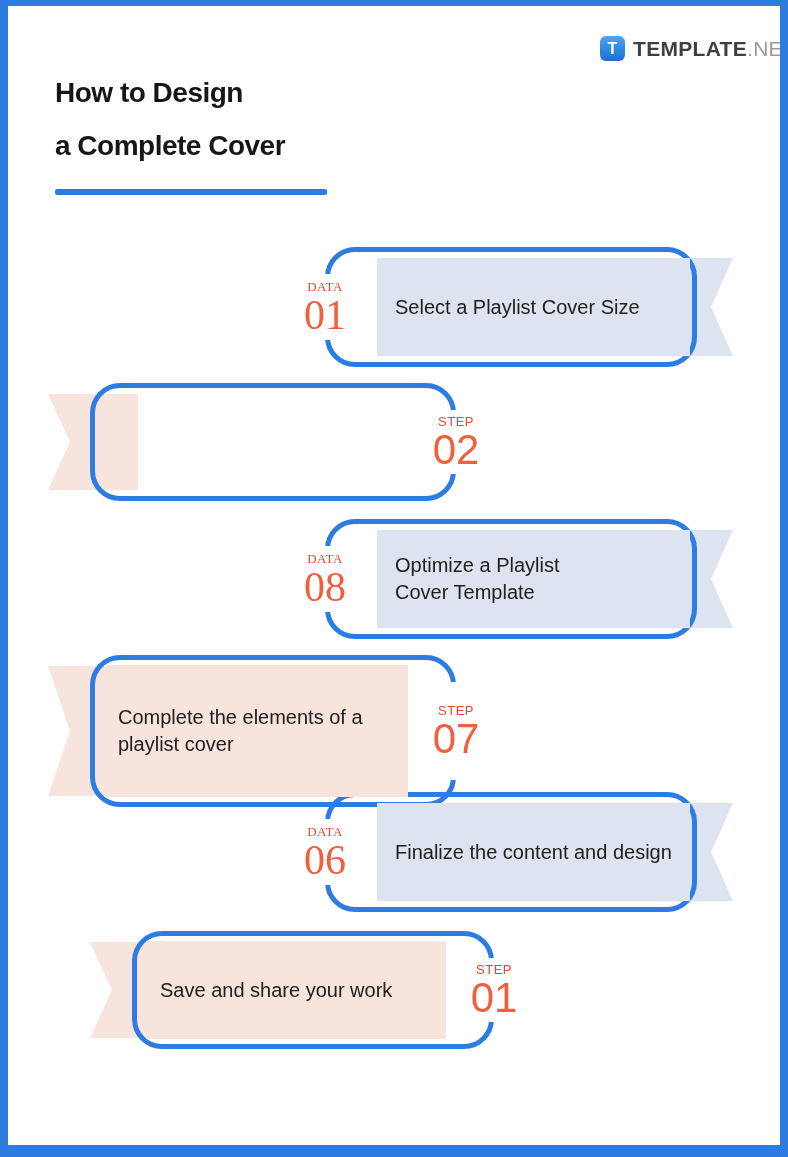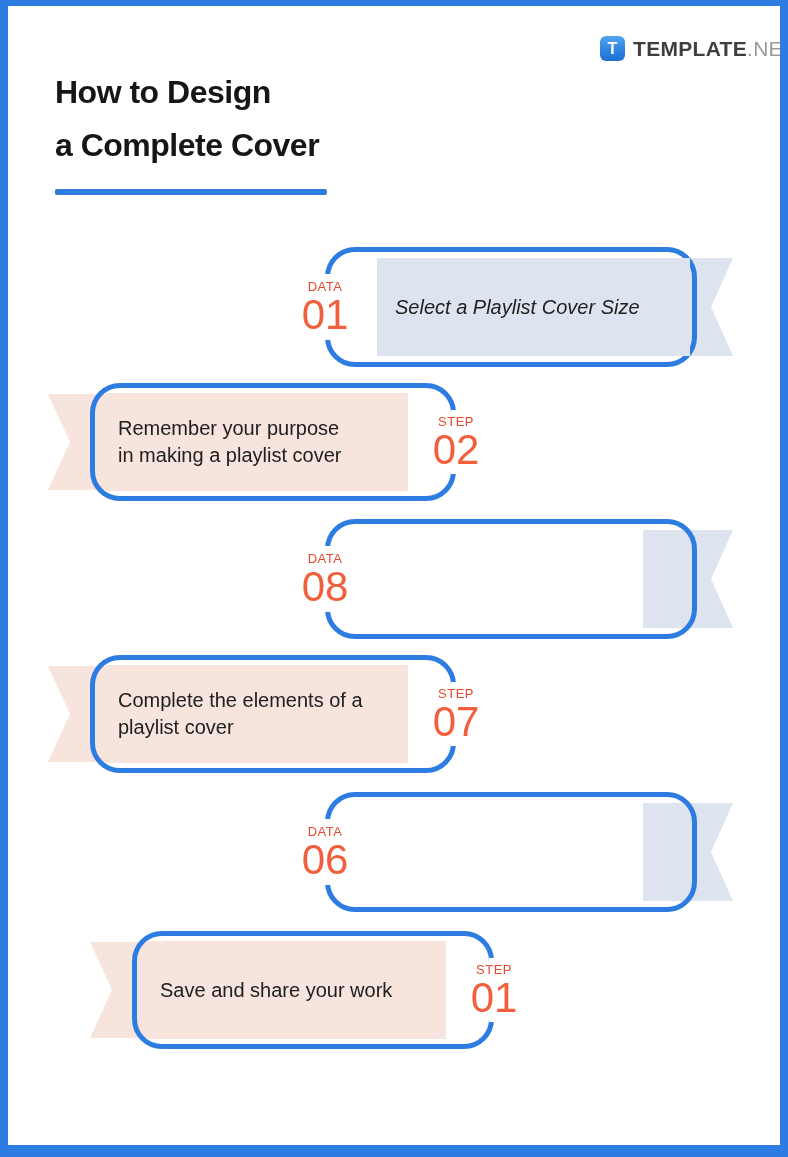--- a/index.html
+++ b/index.html
@@ -20,51 +20,51 @@
     width:25px;height:25px;border-radius:6px;
     background:linear-gradient(180deg,#55a4ef 0%,var(--logo_icon) 55%,#1e6fd2 100%);
     color:#fff;font-weight:bold;font-size:16px;
     display:flex;align-items:center;justify-content:center;
   }
   .logo-text{font-size:21px;letter-spacing:.3px;}
   .logo-text .b{font-weight:bold;color:var(--logo_dark);}
   .logo-text .n{font-weight:normal;color:var(--logo_gray);}
   .title{
     position:absolute;left:47px;top:60px;
-    font-size:32px;line-height:53px;font-weight:bold;
+    font-size:28px;line-height:53px;font-weight:bold;
     color:var(--title_color);letter-spacing:-.5px;
   }
   .underline{position:absolute;left:47px;top:183px;width:272px;height:6px;background:var(--accent_blue);border-radius:2px;}
   
   .step{position:absolute;}
   .s1{left:317px;top:241px;width:372px;height:120px;}
   .s2{left:82px; top:377px;width:366px;height:118px;}
   .s3{left:317px;top:513px;width:372px;height:120px;}
-  .s4{left:82px; top:649px;width:366px;height:118px;}
+  .s4{left:82px; top:649px;width:366px;height:152px;}
   .s5{left:317px;top:786px;width:372px;height:120px;}
   .s6{left:124px;top:925px;width:362px;height:118px;}
 
   .ribbon{position:absolute;z-index:1;top:11px;bottom:11px;width:90px;}
   .right .ribbon{right:-36px;clip-path:polygon(0 0,100% 0,calc(100% - 22px) 50%,100% 100%,0 100%);}
   .left  .ribbon{left:-42px; clip-path:polygon(0 0,100% 0,100% 100%,0 100%,22px 50%);}
 
   .boxborder{position:absolute;inset:0;z-index:2;border:5px solid var(--accent_blue);border-radius:30px;box-sizing:border-box;}
   .gapmask{position:absolute;top:22px;bottom:22px;width:6px;background:#fff;}
   .right .gapmask{left:-5.5px;}
   .left  .gapmask{right:-5.5px;}
 
   .fillpanel{position:absolute;z-index:3;display:flex;align-items:center;}
   .right .fillpanel{left:52px;right:7px;top:11px;bottom:11px;padding-left:18px;}
   .left  .fillpanel{left:14px;right:48px;top:10px;bottom:10px;padding-left:14px;}
-  .c-blue{background:var(--fill_blue);font-style:italic;}
+  .c-blue{background:var(--fill_blue);}
   .c-pink{background:var(--fill_pink);}
   .steptext{font-size:20px;line-height:27px;color:var(--text_color);white-space:pre-line;}
 
   .num{position:absolute;z-index:4;top:50%;transform:translateY(-50%);width:76px;text-align:center;}
-  .right .num{left:-38px;}
+  .right .num{left:-38px;font-family:Liberation Serif, serif;}
   .left  .num{right:-38px;}
   .tag{font-size:13px;letter-spacing:.5px;color:var(--tag_orange);margin-bottom:1px;}
   .digits{font-size:42px;line-height:.95;color:var(--number_orange);}
 </style>
 </head>
 <body>
 
 <div class="page">
 
   <div class="logo">
@@ -87,35 +87,35 @@
         <div class="gapmask"></div>
       </div>
     <div class="num">
       <div class="tag">DATA</div>
       <div class="digits">01</div>
     </div>
   </div>
 
   <div class="step left s2">
     <div class="ribbon c-pink"></div>
-    <div class="fillpanel c-pink">
-      <span class="steptext">Remember your purpose
-in making a playlist cover</span>
-    </div>
     <div class="boxborder">
         <div class="gapmask"></div>
       </div>
     <div class="num">
       <div class="tag">STEP</div>
       <div class="digits">02</div>
     </div>
   </div>
 
   <div class="step right s3">
     <div class="ribbon c-blue"></div>
+    <div class="fillpanel c-blue">
+      <span class="steptext">Optimize a Playlist
+Cover Template</span>
+    </div>
     <div class="boxborder">
         <div class="gapmask"></div>
       </div>
     <div class="num">
       <div class="tag">DATA</div>
       <div class="digits">08</div>
     </div>
   </div>
 
   <div class="step left s4">
@@ -128,20 +128,23 @@
         <div class="gapmask"></div>
       </div>
     <div class="num">
       <div class="tag">STEP</div>
       <div class="digits">07</div>
     </div>
   </div>
 
   <div class="step right s5">
     <div class="ribbon c-blue"></div>
+    <div class="fillpanel c-blue">
+      <span class="steptext">Finalize the content and design</span>
+    </div>
     <div class="boxborder">
         <div class="gapmask"></div>
       </div>
     <div class="num">
       <div class="tag">DATA</div>
       <div class="digits">06</div>
     </div>
   </div>
 
   <div class="step left s6">

